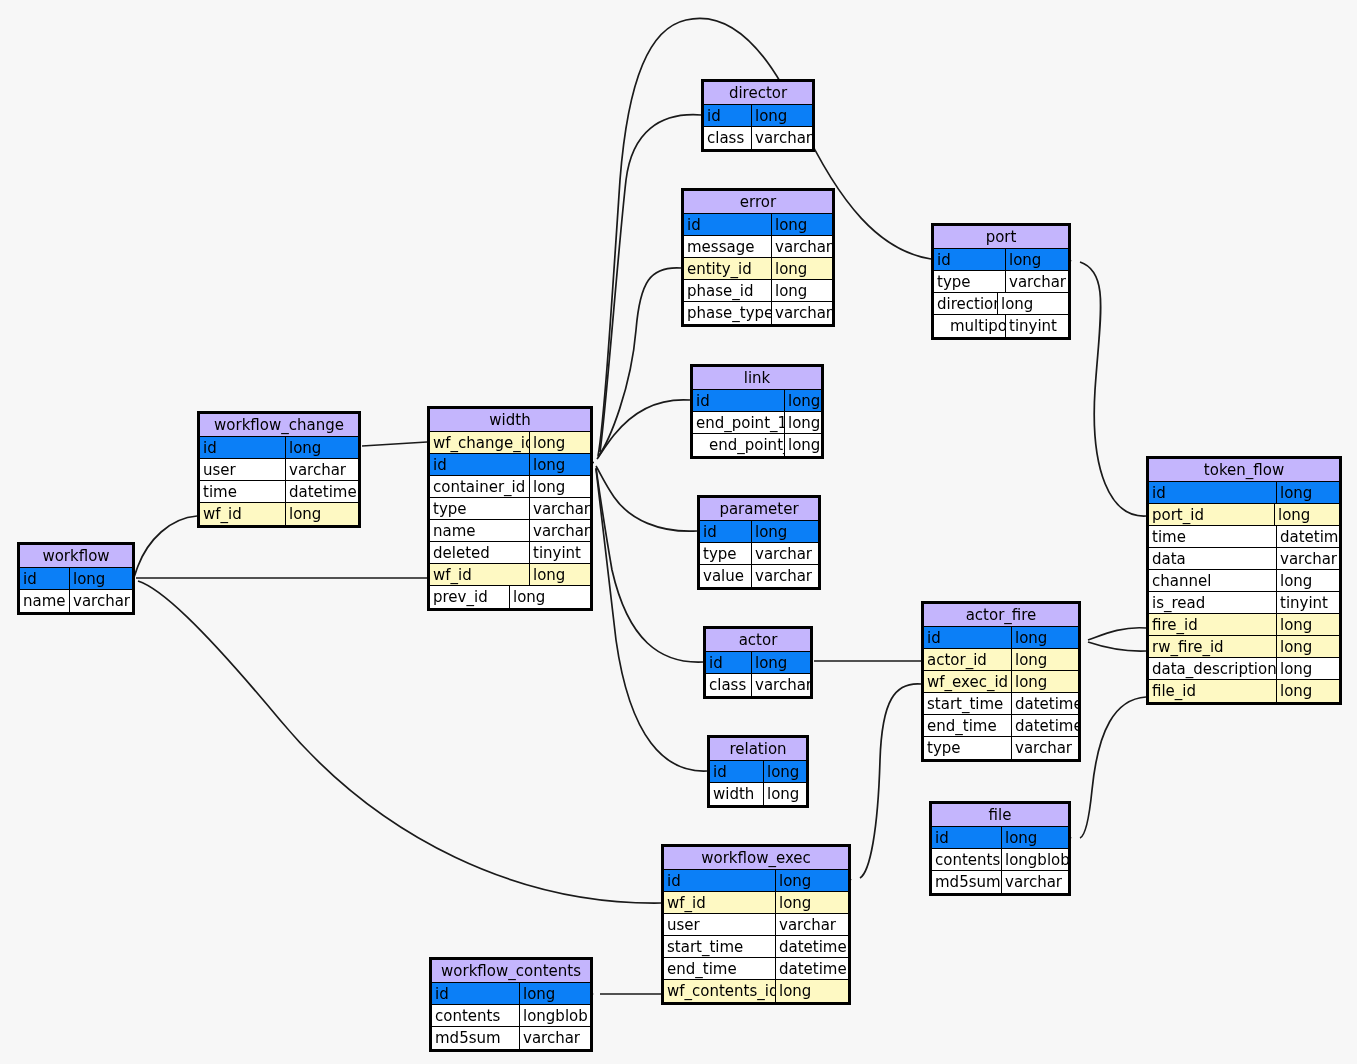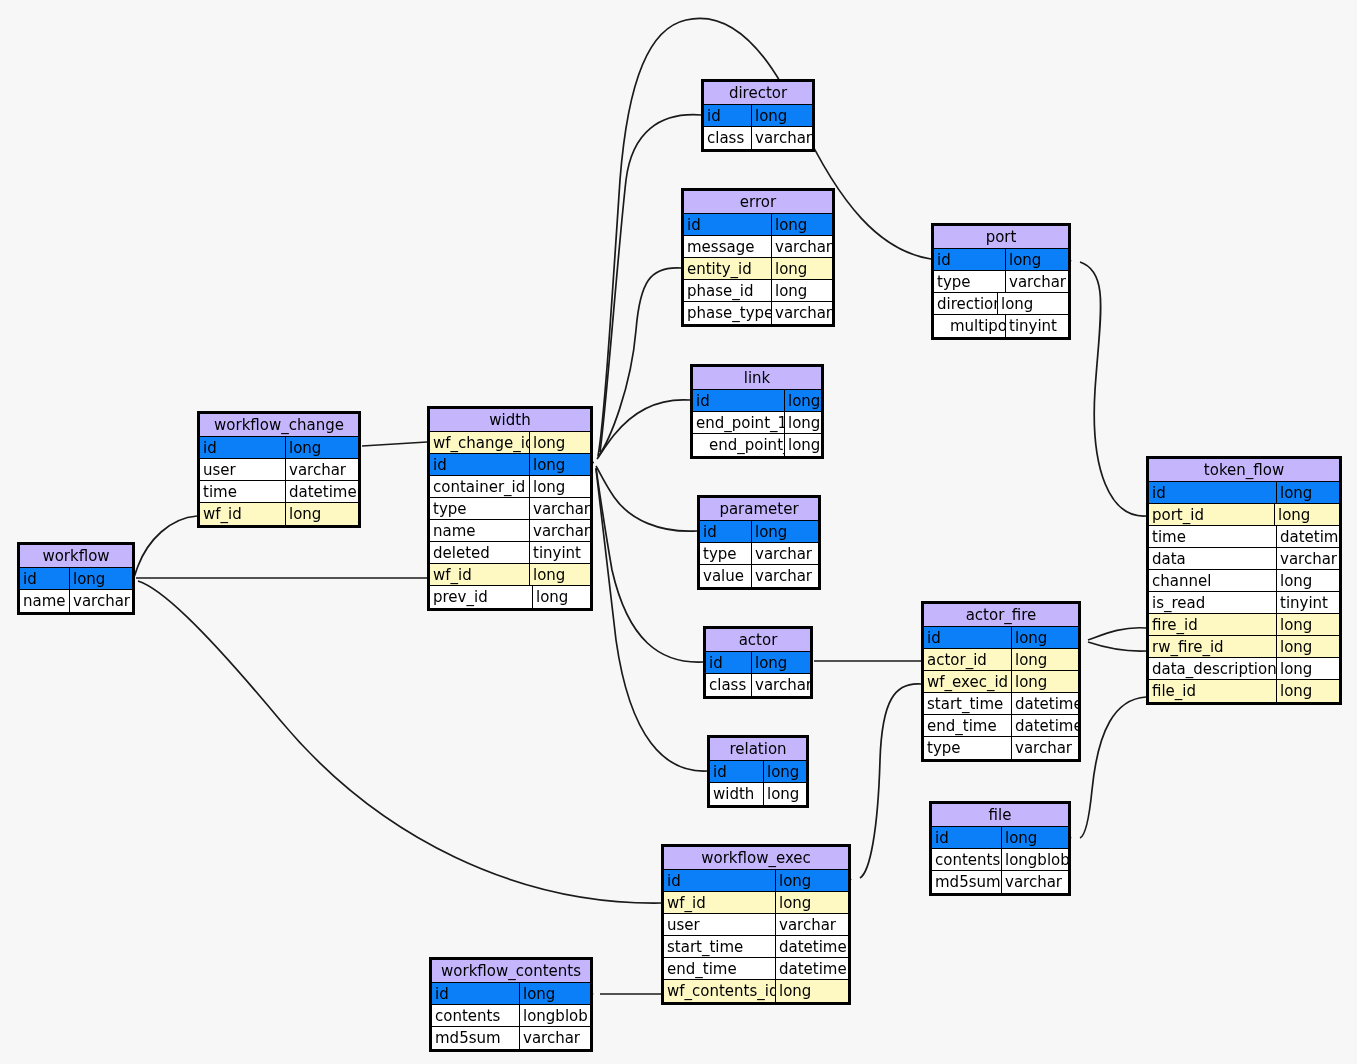--- a/index.html
+++ b/index.html
@@ -307,21 +307,21 @@
           </div>
           <div class="tbl-row plain">
             <div class="cell-name" style="width: 100px;">deleted</div>
             <div class="cell-type">tinyint</div>
           </div>
           <div class="tbl-row fk">
             <div class="cell-name" style="width: 100px;">wf_id</div>
             <div class="cell-type">long</div>
           </div>
           <div class="tbl-row plain">
-            <div class="cell-name" style="width: 103px;">prev_id</div>
+            <div class="cell-name" style="width: 80px;">prev_id</div>
             <div class="cell-type">long</div>
           </div>
         </div>
       </div>
       <div class="er-table" style="left: 1146px; top: 456px; width: 190px;">
         <div class="tbl-title">token_flow</div>
         <div class="tbl-rows">
           <div class="tbl-row pk">
             <div class="cell-name" style="width: 128px;">id</div>
             <div class="cell-type">long</div>

